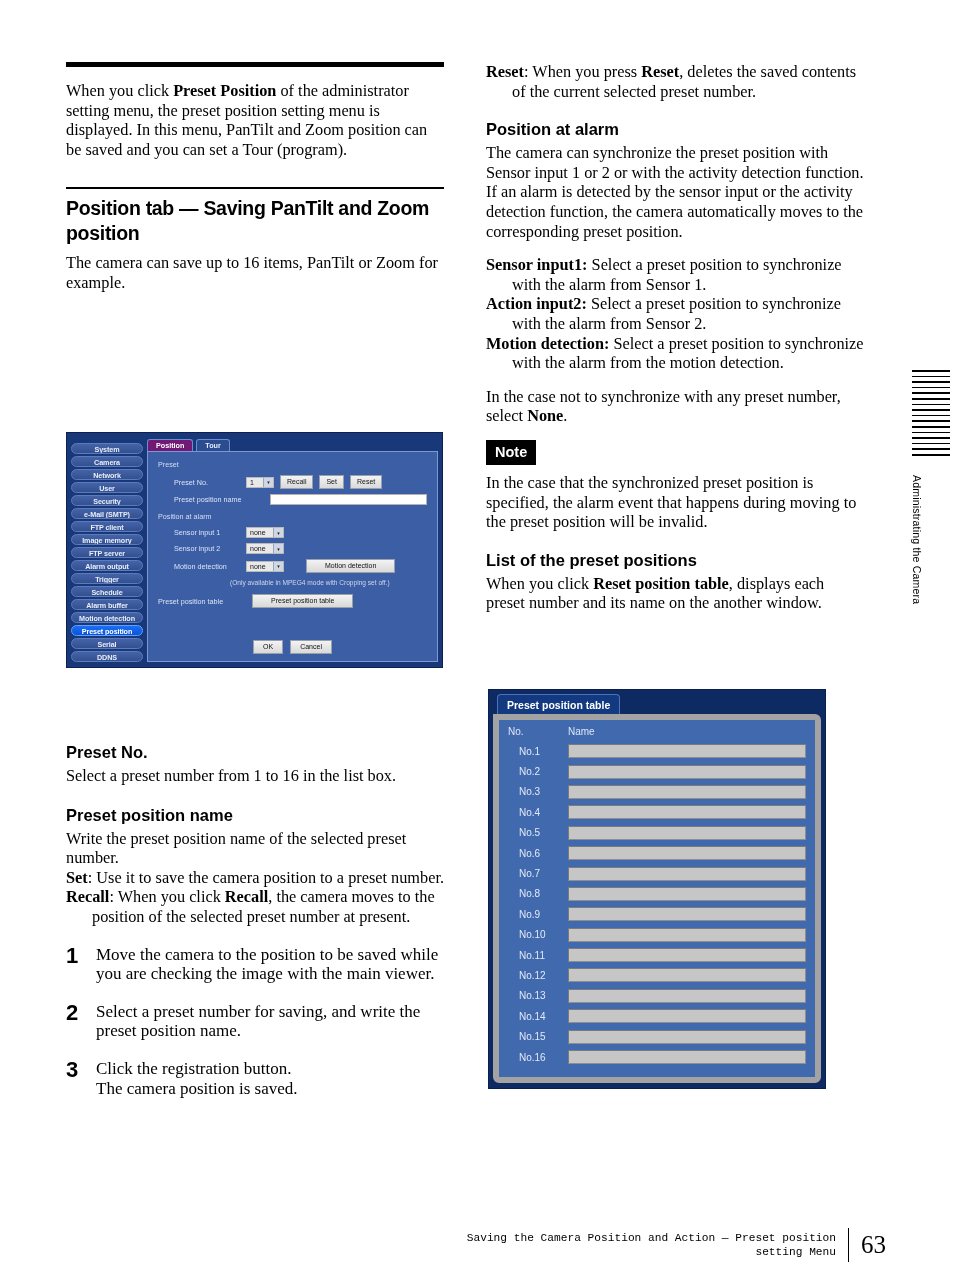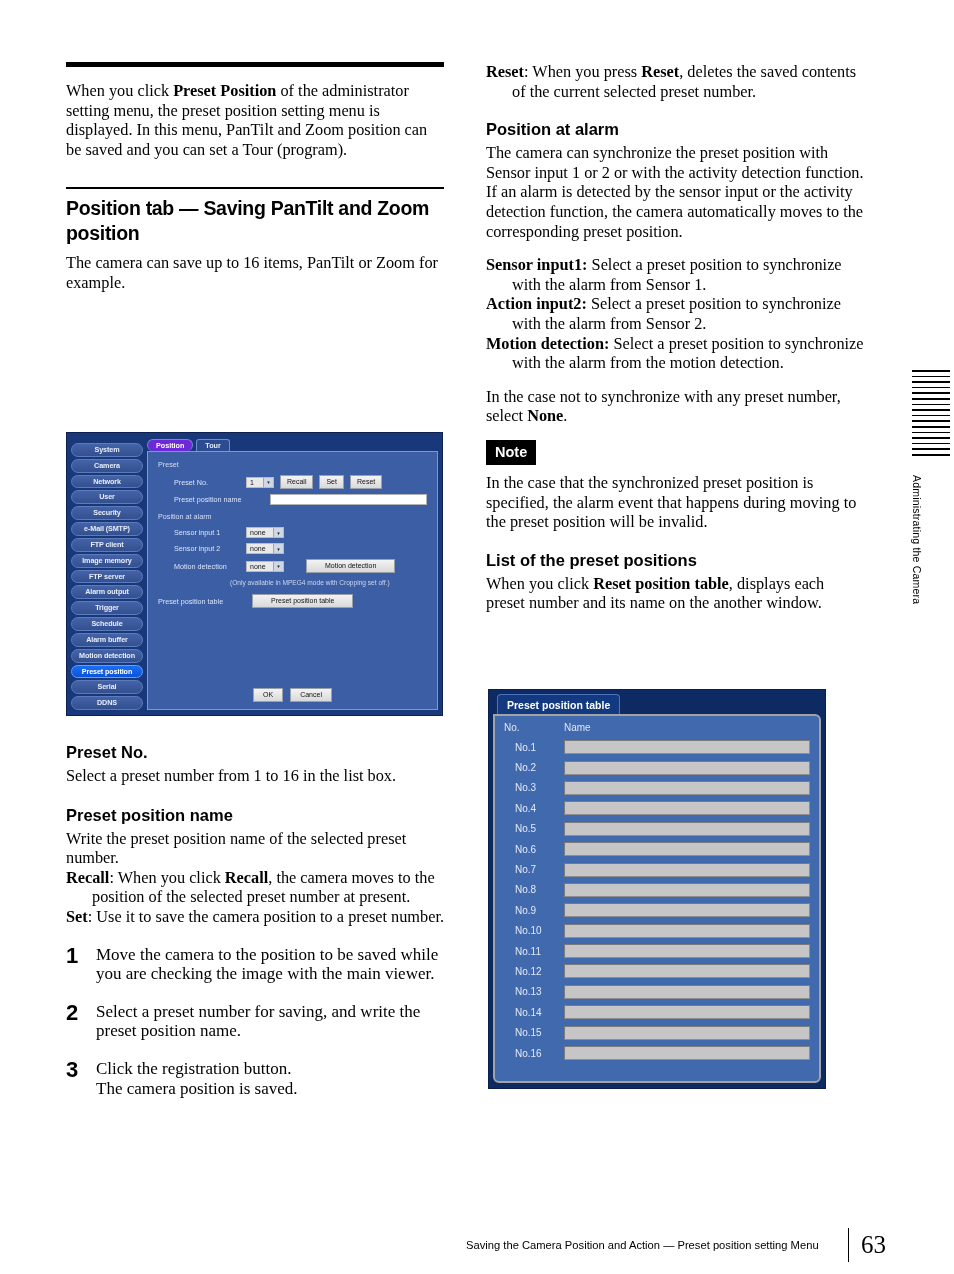--- a/index.html
+++ b/index.html
@@ -88,21 +88,21 @@
     font-size:14.5px;
     line-height:14px;
     padding:5px 9px 6px 9px;
     margin:14px 0 8px 0;
   }
 
   
   .shot {
     position:absolute;
     left:66px; top:432px;
-    width:377px; height:284px;
+    width:377px; height:236px;
     background:#18387a;
     border:1px solid #0d2050;
     padding:5px 4px 5px 4px;
     display:flex;
     font-family:"Liberation Sans", sans-serif;
   }
   .shot-side {
     width:72px; flex:0 0 72px;
     display:flex; flex-direction:column; gap:2px;
     padding-top:5px;
@@ -136,21 +136,21 @@
     border:1px solid #6d8ccb;
     border-bottom:none;
     border-radius:3px 3px 0 0;
     color:#e6edfa;
     font-size:7.2px;
     font-weight:bold;
     line-height:11px;
     padding:0 8px;
     white-space:nowrap;
   }
-  .tab.on { background:#6d28d9; color:#ffffff;border-radius:6px; }
+  .tab.on { background:#701a75; color:#ffffff; }
   .panel {
     flex:1;
     background:#3c5ea5;
     border:1px solid #7d99d4;
     position:relative;
     padding:8px 10px 0 10px;
     color:#dbe4f6;
     font-size:7.2px;
   }
   .p-label { color:#d6def2; font-size:7.2px; line-height:10px; }
@@ -212,21 +212,21 @@
     border-radius:4px 4px 0 0;
     color:#ffffff;
     font-weight:bold;
     font-size:10.5px;
     line-height:16px;
     padding:2px 9px 1px 9px;
     margin-left:4px;
   }
   .ppt-body {
     background:#4169ad;
-    border:2px solid #a3a3a3;
+    border:6px solid #a3a3a3;
     border-radius:0 6px 6px 6px;
     height:calc(100% - 21px);
     padding:5px 9px 5px 9px;
     color:#dfe6f6;
   }
   .ppt-head { display:flex; font-size:10px; line-height:14px; margin-bottom:2px; }
   .ppt-head .h-no { width:60px; flex:0 0 60px; }
   .ppt-row { display:flex; align-items:center; height:20.4px; }
   .ppt-row .r-no {
     width:60px; flex:0 0 60px;
@@ -266,25 +266,25 @@
   }
 
   
   .footer {
     position:absolute;
     left:466px; top:1228px;
     width:420px;
     display:flex; align-items:center;
   }
   .footer .ftxt {
-    font-family:Liberation Sans, sans-serif;
+    font-family:Liberation Mono, monospace;
     font-size:11.2px;
     line-height:14px;
     flex:1;
-    text-align:left;
+    text-align:right;
     padding-right:12px;
   }
   .footer .fbar { width:1px; height:34px; background:#000; }
   .footer .fnum {
     font-family:Liberation Serif, serif;
     font-size:25px;
     line-height:26px;
     padding-left:12px;
   }
 </style>
@@ -399,23 +399,23 @@
   </div>
 
   <div style="position:absolute;left:66px;top:742px;width:378px">
     <h3 class="sub">Preset No.</h3>
     <p class="body">Select a preset number from 1 to 16 in the list box.</p>
 
     <div style="height:19px"></div>
     <h3 class="sub">Preset position name</h3>
     <p class="body">Write the preset position name of the selected preset number.</p>
 
+    <p class="hang"><b>Set</b><span>: Use it to save the camera position to a preset number.</span></p>
+
     <p class="hang"><b>Recall</b><span>: When you click </span><b>Recall</b><span>, the camera moves to the position of the selected preset number at present.</span></p>
-
-    <p class="hang"><b>Set</b><span>: Use it to save the camera position to a preset number.</span></p>
 
     <div class="step">
       <div class="step-num">1</div>
       <div class="step-txt">Move the camera to the position to be saved while you are checking the image with the main viewer.</div>
     </div>
     <div class="step">
       <div class="step-num">2</div>
       <div class="step-txt">Select a preset number for saving, and write the preset position name.</div>
     </div>
     <div class="step">

